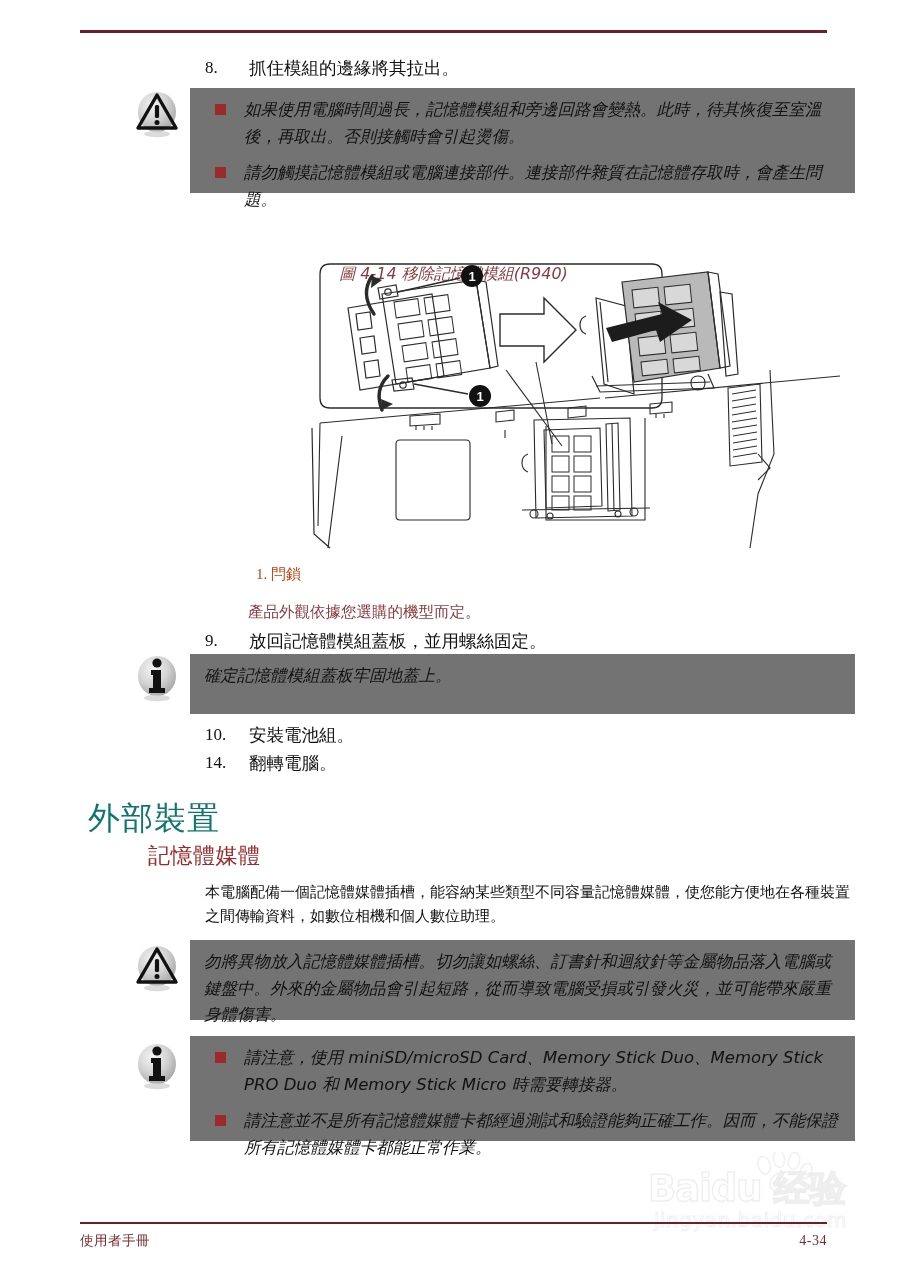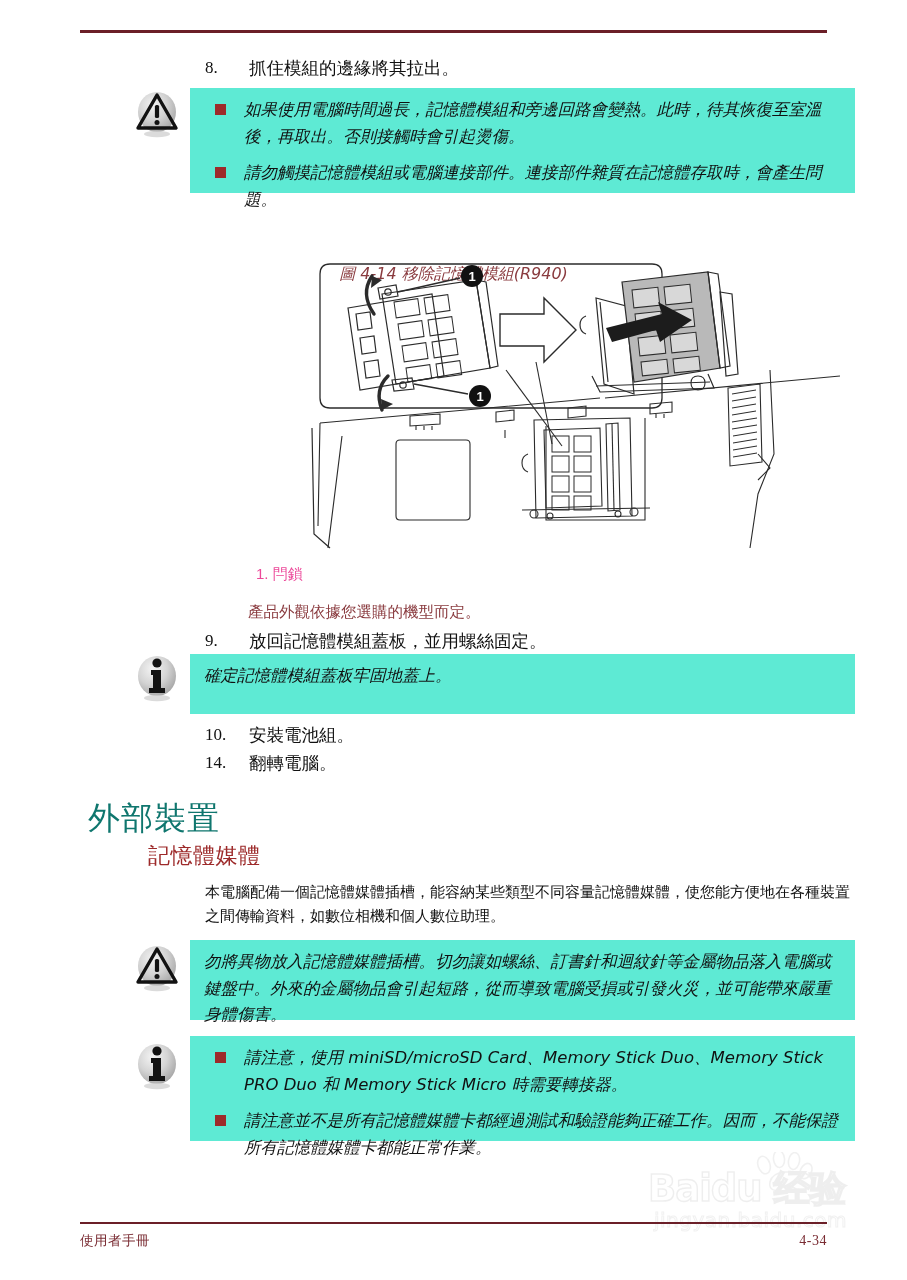--- a/index.html
+++ b/index.html
@@ -68,21 +68,21 @@
     width: 44px;
     flex: 0 0 44px;
     font-family: "Liberation Serif", serif;
     font-size: 17px;
   }
   .step-text { flex: 1; }
 
   
   .notice {
     position: absolute;
-    background: #5eead4;
+    background: #737373;
     box-sizing: border-box;
   }
   .notice-body {
     padding: 9px 14px 9px 0;
   }
   .notice-row {
     display: flex;
     align-items: flex-start;
     margin-bottom: 10px;
   }
@@ -132,22 +132,22 @@
     top: 258px;
     width: 580px;
     height: 300px;
   }
   .figure svg { display: block; }
 
   
   .fig-legend {
     position: absolute;
     font-size: 15px;
-    color: #ec4899;
-    font-family: Liberation Sans, sans-serif;
+    color: #c2410c;
+    font-family: Liberation Serif, serif;
   }
   .fig-note {
     position: absolute;
     font-size: 15.5px;
     color: #8a3b3f;
     font-family: "DejaVu Sans", sans-serif;
   }
 
   
   .h1 {

